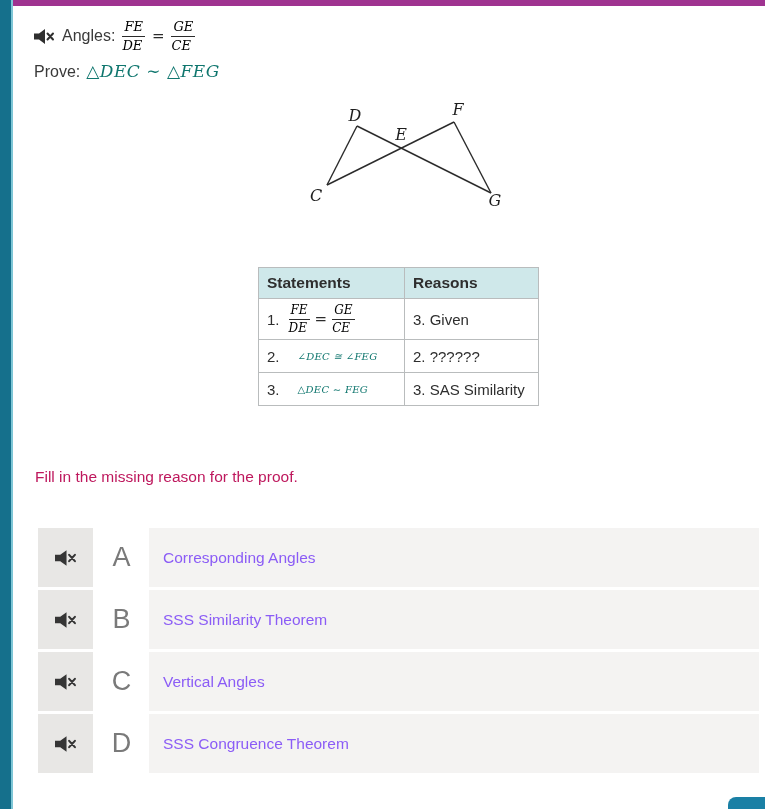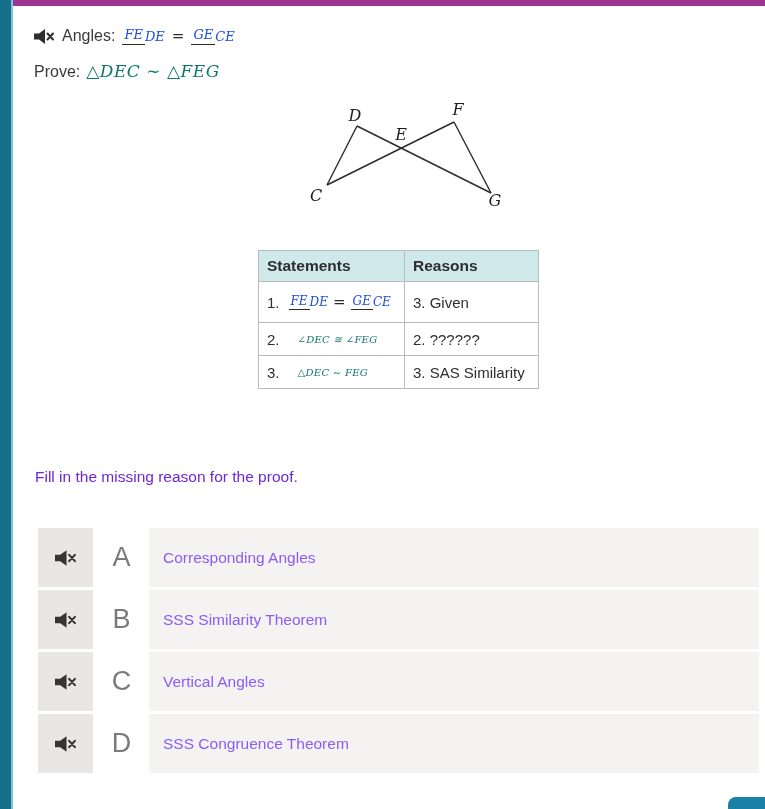--- a/index.html
+++ b/index.html
@@ -15,47 +15,47 @@
              background:#15708c; border-right:2px solid #7ec6d6; }
   .topbar  { position:absolute; left:13px; top:0; right:0; height:6px; background:#9f3390; }
   .corner-btn { position:absolute; right:0; bottom:0; width:37px; height:12px;
                 background:#1a80a5; border-top-left-radius:8px; }
 
   
   .given-row { position:absolute; left:34px; top:17px; display:flex; align-items:center; height:38px; }
   .given-row .spk { margin-right:7px; display:flex; align-items:center; }
   .plain-label { font-size:16px; color:#3a3a3a; }
   .math { font-family:"DejaVu Serif", serif; font-style:italic; color:#0f766e; }
-  .frac { display:inline-flex; align-items:center;
+  .frac { display:inline-flex; flex-direction:column; align-items:flex-start;
           font-family:"DejaVu Serif", serif; font-style:italic; font-size:13px;
-          line-height:1.2; color:#1d4ed8; margin:0 7px; }
+          line-height:1.2; color:#000000; margin:0 7px; }
   .frac .num { border-bottom:1.3px solid #2b2b2b; padding:0 2px 1px; }
   .frac .den { padding-top:1px; }
   .eq { font-family:"DejaVu Serif", serif; font-size:15px; color:#2b2b2b; }
   .prove-row { position:absolute; left:34px; top:61px; display:flex; align-items:baseline; }
   .prove-row .math { font-size:17px; margin-left:6px; letter-spacing:0.5px; }
 
   
   .figure { position:absolute; left:302px; top:98px; }
   .figure text { font-family:"DejaVu Serif", serif; font-style:italic; font-size:16px; fill:#1e1e1e; }
 
   
-  .proof-table { position:absolute; left:258px; top:250px; border-collapse:collapse;
+  .proof-table { position:absolute; left:258px; top:267px; border-collapse:collapse;
                  font-size:15px; color:#2e2e2e; background:#fff;border-radius:22px; }
   .proof-table th, .proof-table td { border:1px solid #b9bcbd; padding:4px 8px; text-align:left; vertical-align:middle; }
   .proof-table th { background:#cfe8ea; font-size:15.5px; height:31px; width:146px; }
   .proof-table th:last-child { width:134px; }
   .proof-table td { height:33px; }
   .statement-cell { display:flex; align-items:center; }
   .statement-cell .prefix { margin-right:4px; }
   .statement-cell .math { font-size:10px; letter-spacing:0.3px;margin-left:14px; }
   .statement-cell .frac { font-size:12px; margin:0 5px; }
 
   
-  .prompt { position:absolute; left:35px; top:468px; font-size:15.5px; color:#6d28d9; }
+  .prompt { position:absolute; left:35px; top:468px; font-size:15.5px; color:#be185d; }
 
   
   .choices { position:absolute; left:38px; top:528px; right:6px; }
   .choice-row { display:flex; height:59px; margin-bottom:3px; }
   .speaker-cell { width:55px; background:#e8e7e5; display:flex; align-items:center; justify-content:center; cursor:pointer; }
   .letter-cell { width:51px; margin-left:3px; background:#ffffff; display:flex; align-items:center; justify-content:center;
                  font-size:27px; color:#7a7a7a; }
   .text-bar { flex:1; margin-left:2px; background:#f4f3f2; display:flex; align-items:center;
               padding-left:14px; font-size:15.5px; color:#8b5cf6; cursor:pointer; }
   .spk-icon { display:block; }

